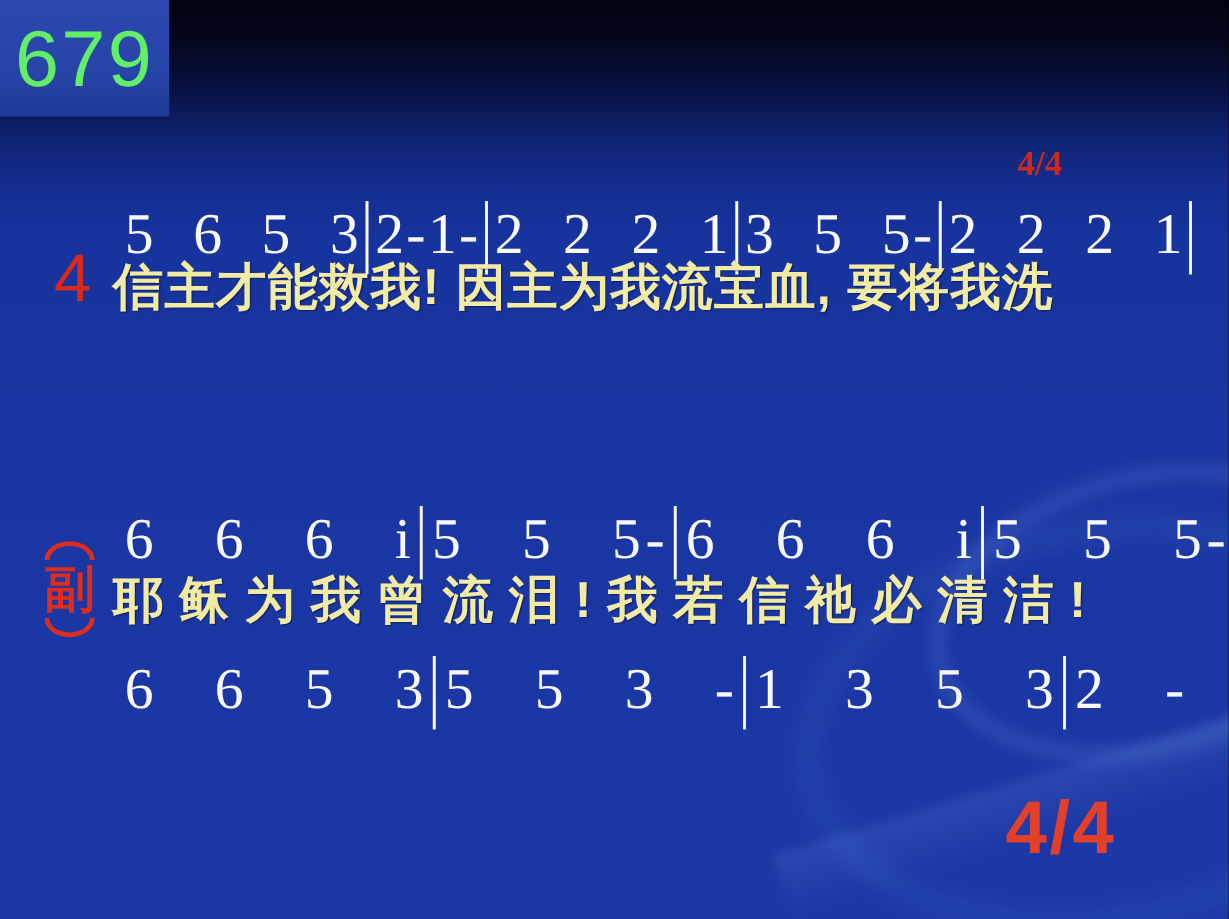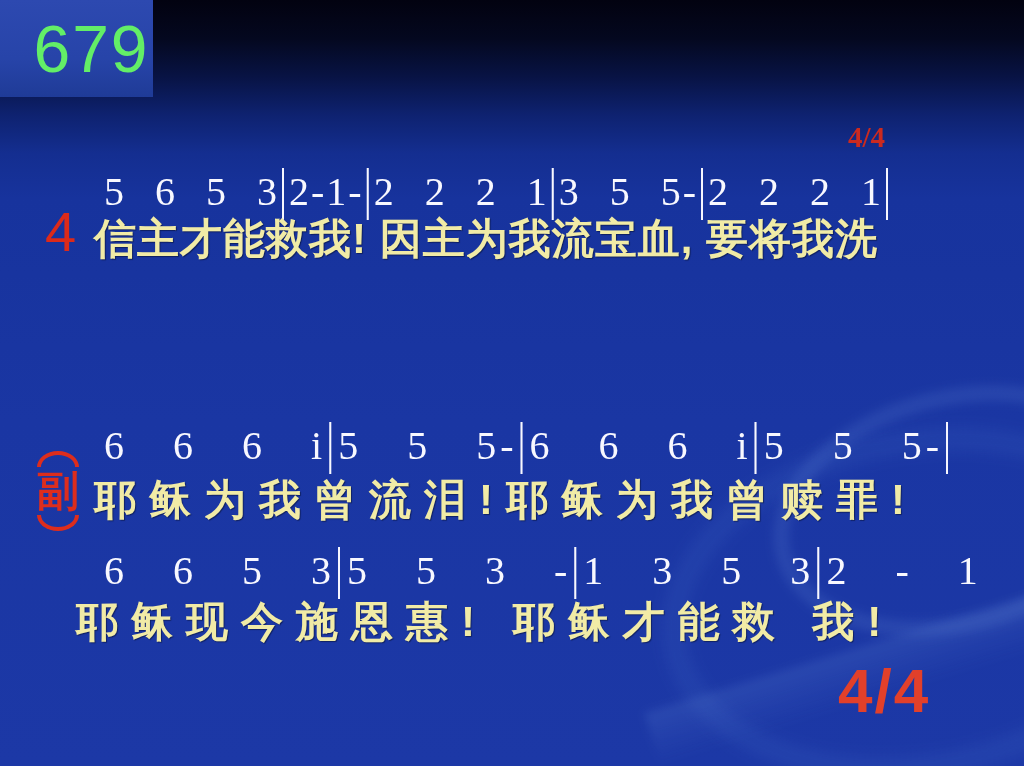--- a/index.html
+++ b/index.html
@@ -16,23 +16,23 @@
   .swirl{position:absolute;border-radius:50%;pointer-events:none;}
   .swirl1{left:770px;top:390px;width:340px;height:210px;
     border:16px solid rgba(110,150,225,0.16);filter:blur(5px);transform:rotate(-14deg);}
   .swirl2{left:660px;top:430px;width:470px;height:300px;
     border:24px solid rgba(95,135,215,0.11);filter:blur(7px);transform:rotate(-10deg);}
   .band{position:absolute;left:640px;top:630px;width:560px;height:54px;
     background:linear-gradient(180deg,rgba(120,160,230,0.16),rgba(120,160,230,0));
     transform:rotate(-17deg);filter:blur(4px);pointer-events:none;}
 
   .hymn-box{
-    position:absolute;left:0;top:0;width:123px;height:97px;
+    position:absolute;left:0;top:0;width:141px;height:97px;
     background:linear-gradient(180deg,#2d49b0 0%,#2744a9 60%,#1f3b97 100%);
-    display:flex;align-items:center;justify-content:center;padding-left:30px;
+    display:flex;align-items:center;justify-content:center;
   }
   .hymn-number{color:#63ee67;font-size:66px;line-height:1;letter-spacing:2px;}
 
   .title{
     position:absolute;left:0;top:70px;width:100%;text-align:center;
     color:#ffee33;font-size:55px;font-weight:bold;letter-spacing:6px;
     text-shadow:2px 2px 2px rgba(0,0,0,0.55);
   }
   .key-sig{
     position:absolute;left:133px;top:124px;
@@ -40,21 +40,21 @@
     font-family:"Liberation Serif","DejaVu Serif",serif;
   }
   .time-sig{
     position:absolute;left:848px;top:121px;
     color:#cb2a1f;font-size:29px;font-weight:bold;
     font-family:"Liberation Serif","DejaVu Serif",serif;
   }
 
   .notes{
     position:absolute;left:104px;white-space:nowrap;
-    color:#f8f8ff;font-size:40px;line-height:1.1;
+    color:#f8f8ff;font-size:48px;line-height:1.1;
     font-family:"Liberation Serif","DejaVu Serif",serif;
   }
   .notes-a{word-spacing:17px;letter-spacing:2px;}
   .notes-b{word-spacing:31px;letter-spacing:4px;text-align:right;}
   .barline{display:inline-block;transform:scaleY(1.4);transform-origin:50% 62%;}
 
   .lyrics{
     position:absolute;white-space:nowrap;
     color:#f1eba6;font-size:42px;font-weight:bold;line-height:1.1;
     text-shadow:1px 1px 1px rgba(0,0,0,0.4);
@@ -100,19 +100,18 @@
   <div class="verse-number">4</div>
   <div class="lyrics lyrics-tight" style="left:94px;top:216px">信主才能救我! 因主为我流宝血, 要将我洗</div>
 
 
   <div class="notes notes-b music-notes" style="top:424px">6 6 6 i<span class="barline">|</span>5 5 5-<span class="barline">|</span>6 6 6 i<span class="barline">|</span>5 5 5-<span class="barline">|</span></div>
   <div class="chorus-marker">
     <div class="arc arc-top"></div>
     <div class="chorus-char">副</div>
     <div class="arc arc-bottom"></div>
   </div>
-  <div class="lyrics lyrics-wide" style="left:94px;top:477px">耶稣为我曾流泪!耶稣为我曾赎罪!</div>
+  <div class="lyrics lyrics-wide" style="left:94px;top:477px">耶稣为我曾流泪!我若信祂必清洁!</div>
 
   <div class="notes notes-b music-notes" style="top:549px">6 6 5 3<span class="barline">|</span>5 5 3 -<span class="barline">|</span>1 3 5 3<span class="barline">|</span>2 - 1 -</div>
-  <div class="lyrics lyrics-wide" style="left:76px;top:599px">耶稣现今施恩惠! 耶稣才能救 我!</div>
 
   <div class="page-indicator">4/4</div>
 </div>
 
 </body></html>

